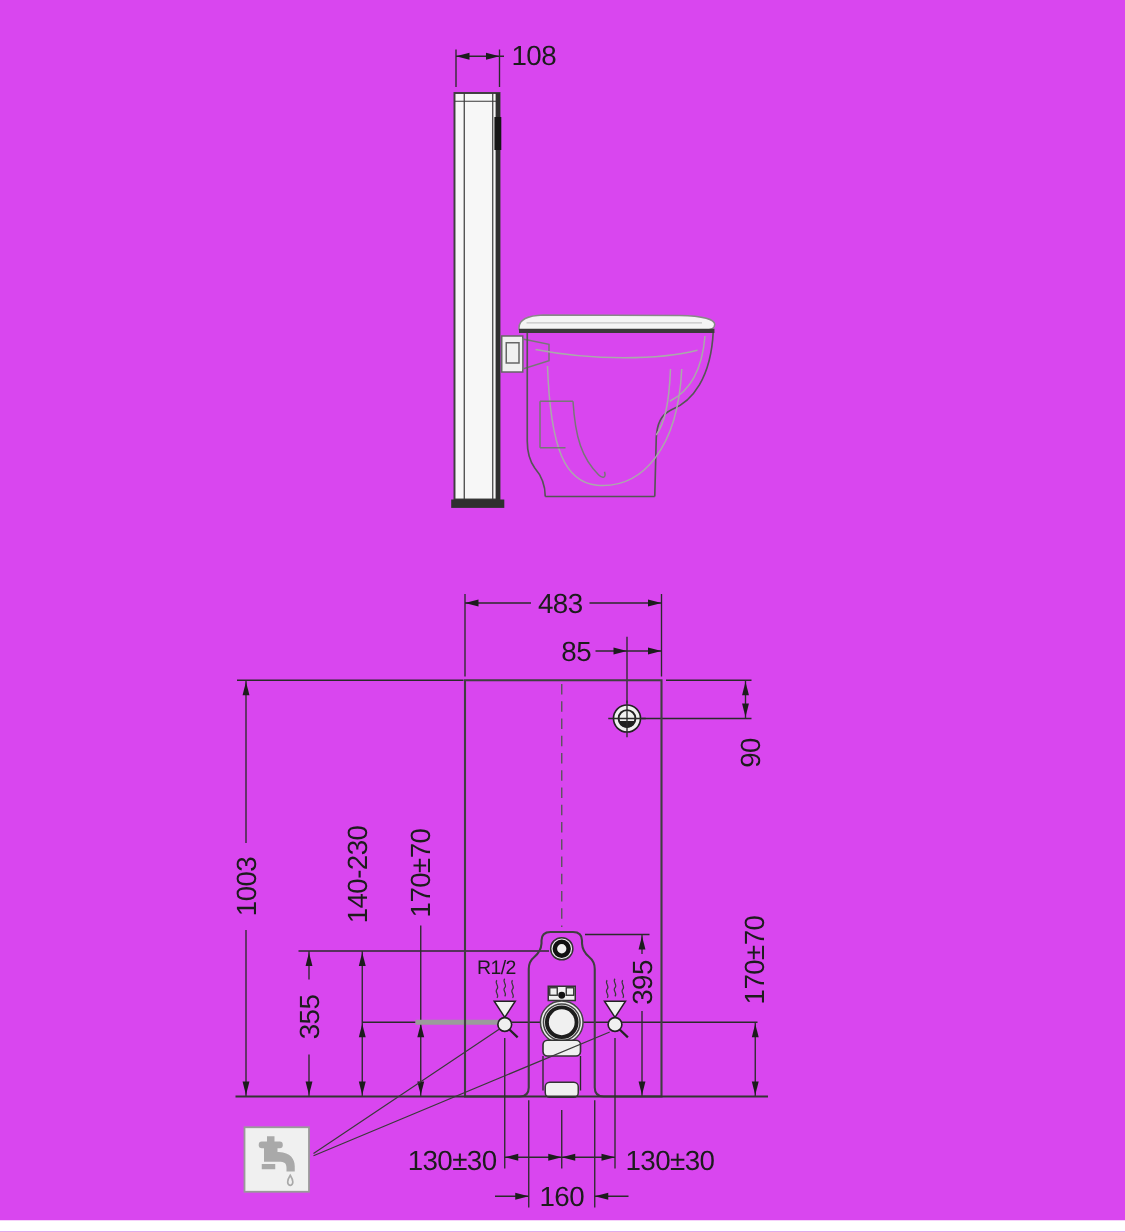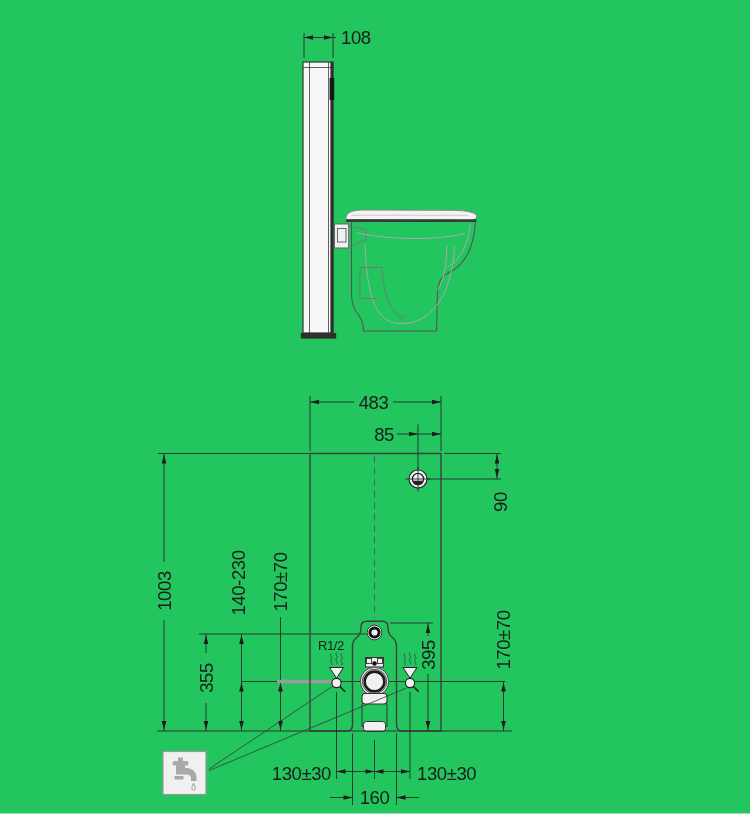--- a/index.html
+++ b/index.html
@@ -1,16 +1,16 @@
 <!DOCTYPE html>
 <html><head>
 <meta charset="utf-8">
 <style>
   html,body{margin:0;padding:0;background:#e2e2e2;}
-  .canvas{position:relative;width:750px;height:821px;background:#22c55e;overflow:hidden;
+  .canvas{position:relative;width:750px;height:821px;background:#d946ef;overflow:hidden;
           font-family:"Liberation Sans", sans-serif;}
   svg{position:absolute;left:0;top:0;}
   text{fill:#1c1c1c;font-family:"Liberation Sans", sans-serif;letter-spacing:-0.4px;}
   .dim-t{font-size:18.5px;}
   .dim-s{font-size:13px;}
   .thin{stroke:#2b2b2b;stroke-width:0.9;fill:none;}
   .xthin{stroke:#3a3a3a;stroke-width:0.8;fill:none;}
   .outline{stroke:#3f3f3f;stroke-width:1.4;fill:none;}
   .arr{fill:#1c1c1c;stroke:none;}
   .lite{stroke:#aaaaaa;stroke-width:1;fill:none;}

